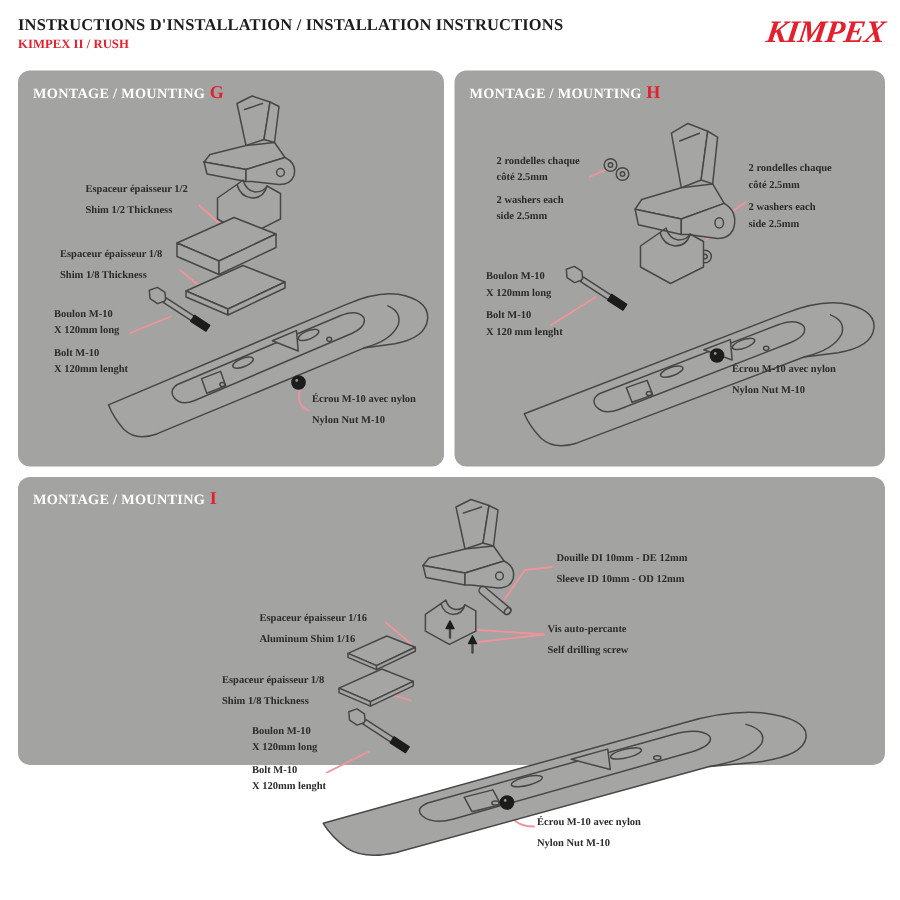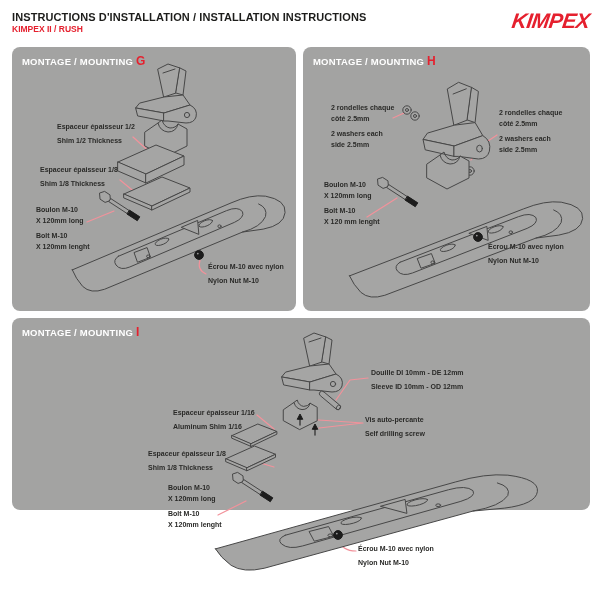--- a/index.html
+++ b/index.html
@@ -1,17 +1,17 @@
 <!DOCTYPE html>
 <html><head>
 <meta charset="utf-8">
 <style>
   html,body{margin:0;padding:0;background:#fff;}
   .page{position:relative;width:600px;height:600px;background:#ffffff;overflow:hidden;
-        font-family:Liberation Sans, sans-serif;}
+        font-family:Liberation Serif, serif;}
   .title{position:absolute;left:12px;top:11px;font-size:11px;font-weight:bold;color:#1d1d1b;letter-spacing:0.1px;}
   .model{position:absolute;left:12px;top:24px;font-size:8.5px;font-weight:bold;color:#e5202e;}
   .logo{position:absolute;right:10px;top:9px;font-size:21px;font-weight:bold;font-style:italic;
         color:#e5202e;transform:skewX(-8deg);letter-spacing:-0.5px;}
   .panel{position:absolute;background:#a3a3a2;border-radius:8px;}
   #panel-g{left:12px;top:47px;width:284px;height:264px;}
   #panel-h{left:303px;top:47px;width:287px;height:264px;}
   #panel-i{left:12px;top:318px;width:578px;height:192px;}
   .panel-title{position:absolute;left:10px;top:7px;font-size:9.5px;font-weight:bold;color:#ffffff;letter-spacing:0.2px;}
   .panel-letter{color:#e5202e;font-size:12px;margin-left:3px;}

